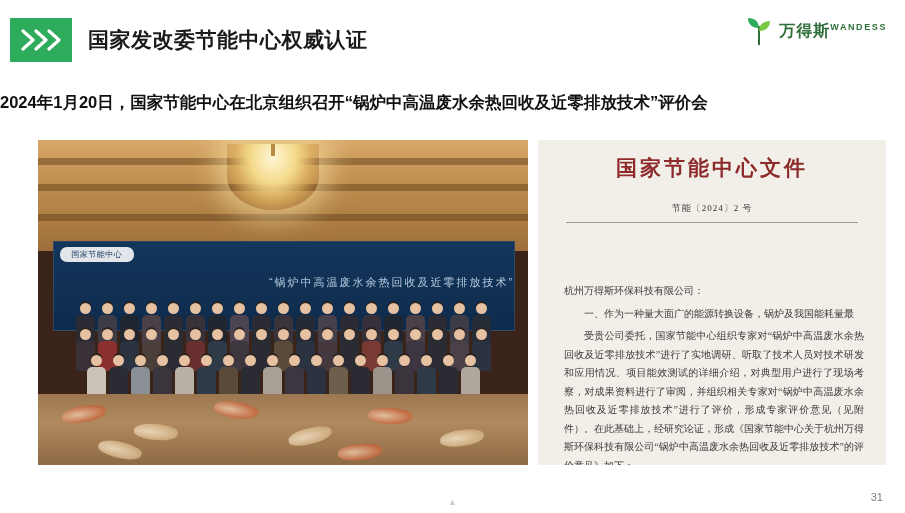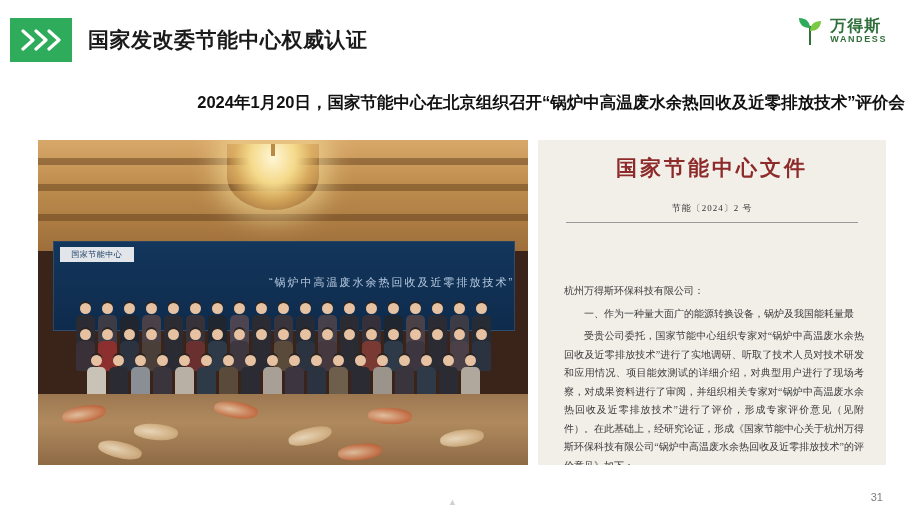--- a/index.html
+++ b/index.html
@@ -58,43 +58,43 @@
     align-items: center;
     gap: 7px;
   }
   .logo-mark {
     width: 26px;
     height: 30px;
     position: relative;
   }
   .logo-text-wrap {
     display: flex;
-    flex-direction: column;
     line-height: 1.05;
+    text-align: center;
   }
   .logo-cn {
     font-size: 16px;
     font-weight: bold;
     color: #2f6f3a;
     letter-spacing: 1px;
   }
   .logo-en {
     font-size: 9px;
     font-weight: bold;
     color: #2f6f3a;
     letter-spacing: 1.6px;
   }
 
   
   .subtitle {
     position: absolute;
     left: 0;
     top: 92px;
     width: 905px;
-    text-align: right;
+    text-align: left;
     font-size: 16.5px;
     font-weight: bold;
     color: #111111;
     white-space: nowrap;
   }
 
   
   .photo {
     position: absolute;
     left: 38px;
@@ -158,21 +158,21 @@
     letter-spacing: 2px;
     opacity: 0.85;
     white-space: nowrap;
     overflow: hidden;
   }
   .ph-screen-badge {
     position: absolute;
     left: 6px; top: 5px;
     width: 74px; height: 15px;
     background: rgba(255,255,255,0.88);
-    border-radius: 0;
+    border-radius: 7px;
     font-size: 8px;
     color: #13365c;
     text-align: center;
     line-height: 15px;
     letter-spacing: 0.5px;
   }
   
   .ph-crowd {
     position: absolute;
     left: 0;

